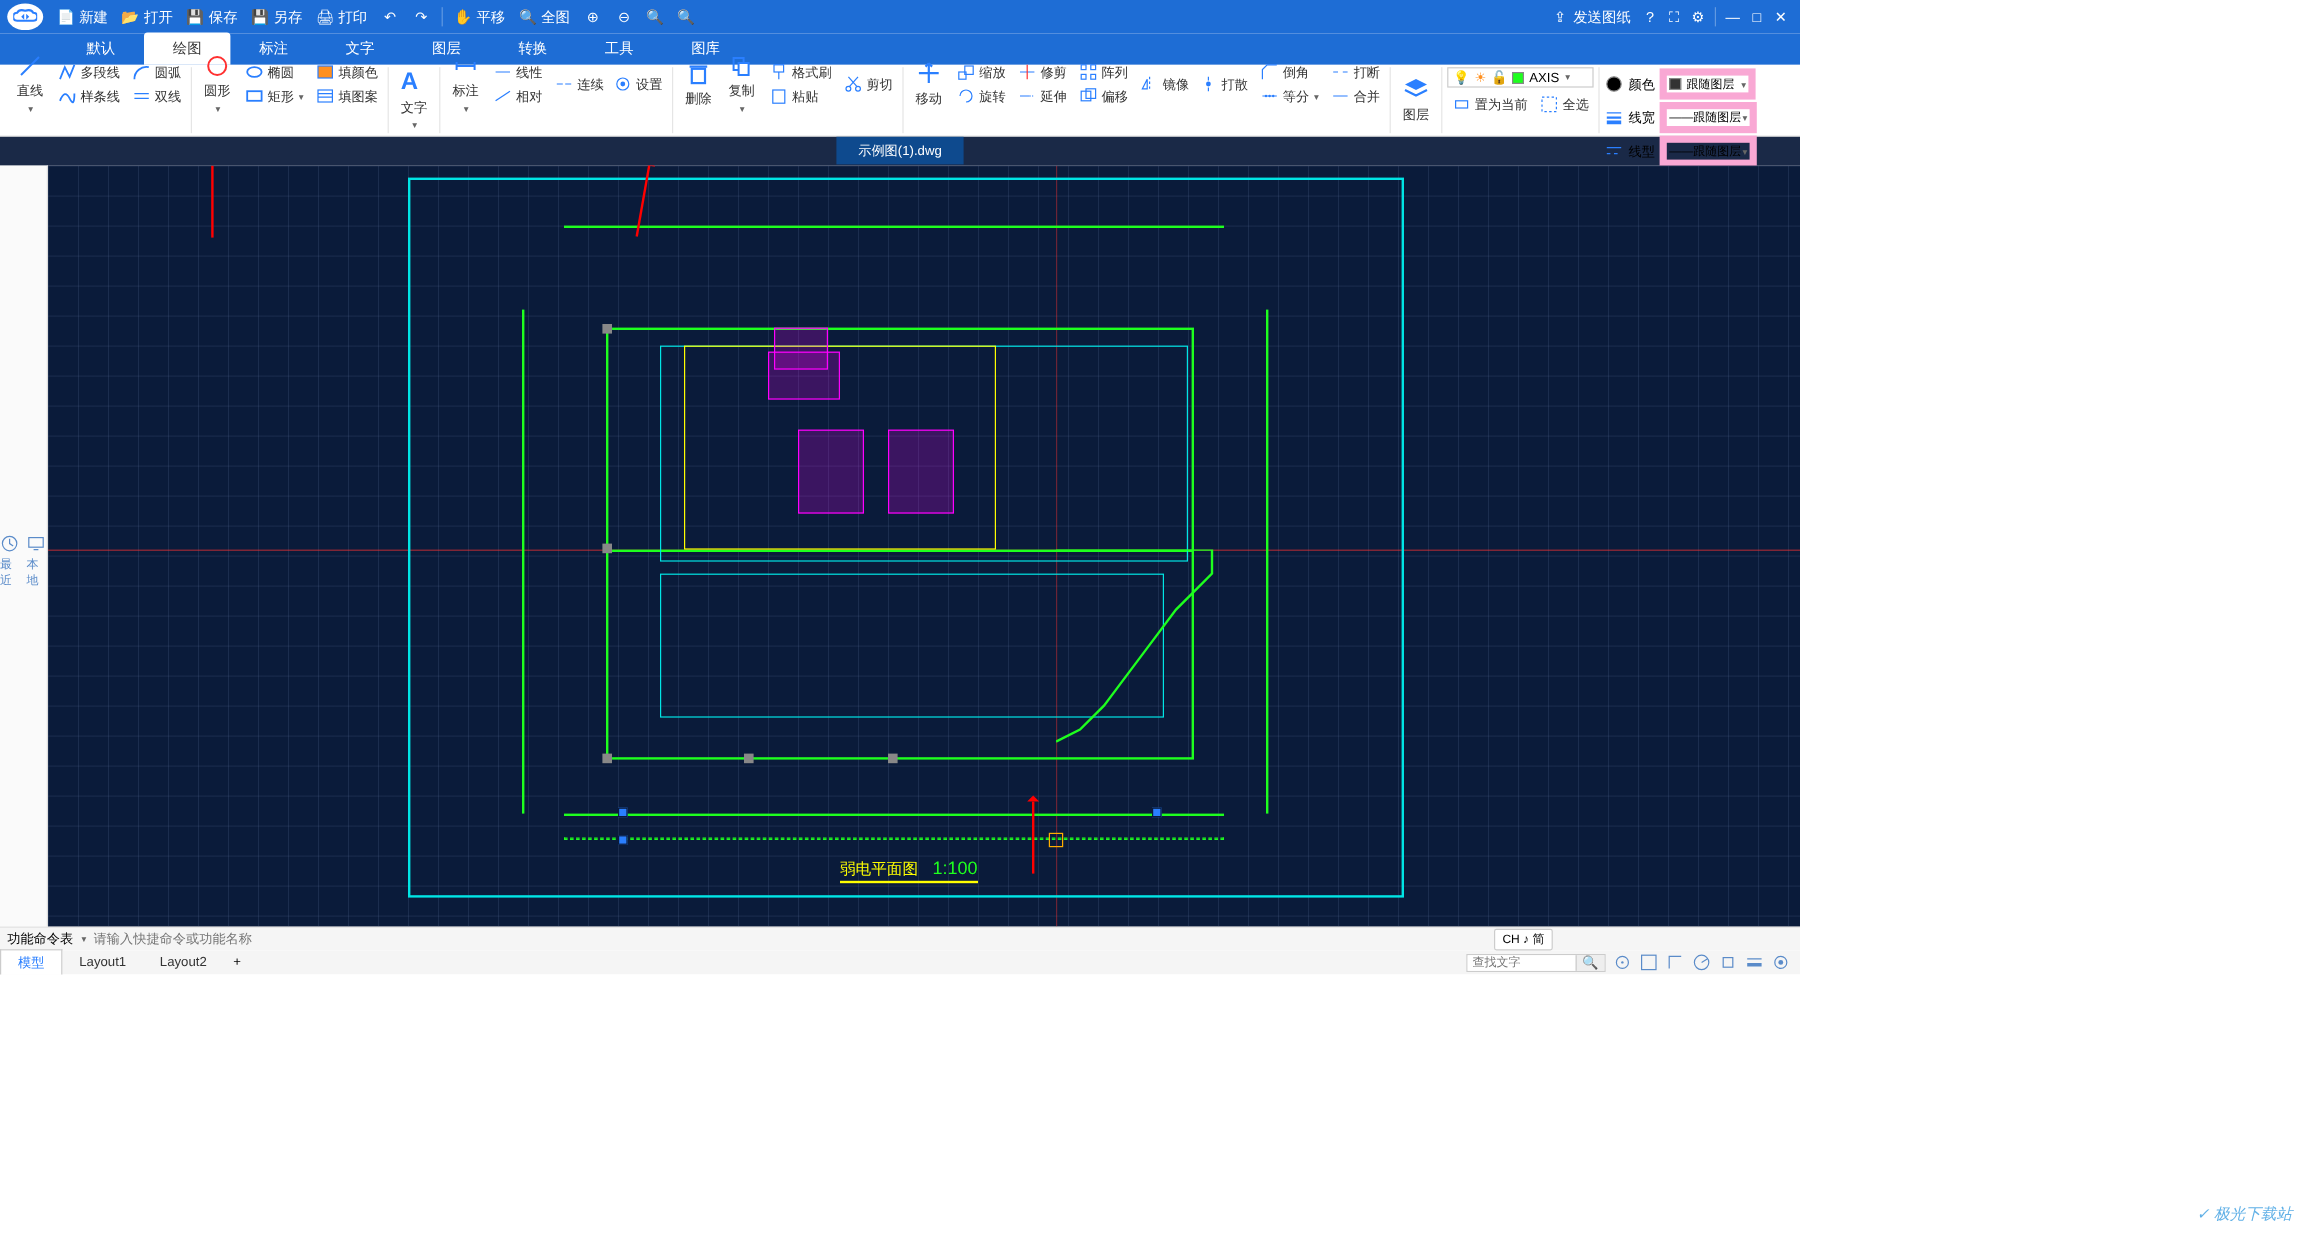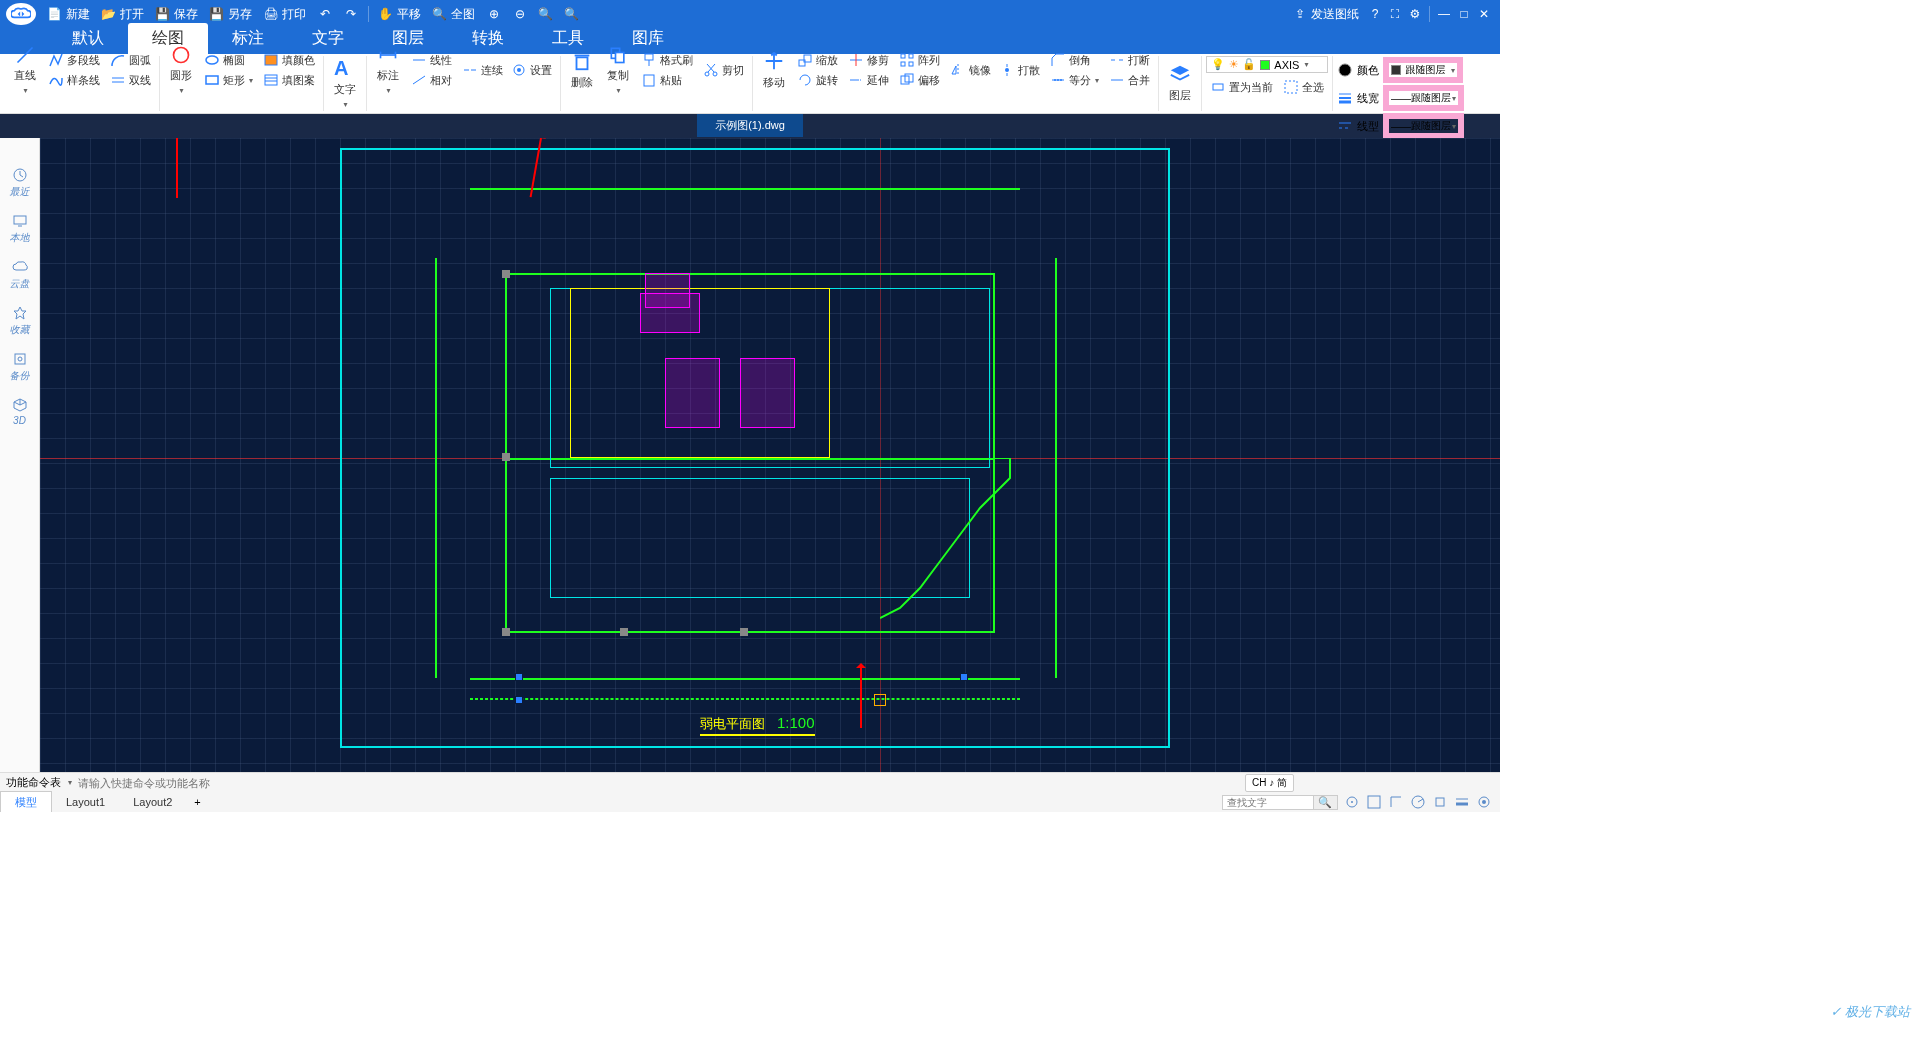--- a/index.html
+++ b/index.html
@@ -9,21 +9,21 @@
 .titlebar { height: 28px; background: #1e6dd5; display: flex; align-items: center; color: #fff; padding: 0 6px; }
 .logo { width: 30px; height: 22px; background: #fff; border-radius: 50%; display: flex; align-items: center; justify-content: center; margin-right: 6px; }
 .logo svg { width: 20px; height: 14px; }
 .tbtn { display: flex; align-items: center; gap: 4px; padding: 0 6px; height: 100%; cursor: pointer; }
 .ticon { width: 14px; height: 14px; display: inline-flex; align-items: center; justify-content: center; }
 .spacer { flex: 1; }
 .winbtn { width: 20px; height: 20px; display: flex; align-items: center; justify-content: center; cursor: pointer; }
 
 
 .menubar { height: 26px; background: #1e6dd5; display: flex; align-items: flex-end; padding-left: 48px; }
-.menutab { padding: 5px 24px; color: #fff; cursor: pointer; font-size: 16px; }
+.menutab { padding: 5px 24px; color: #fff; cursor: pointer; font-size: 12px; }
 .menutab.active { background: #fff; color: #333; border-radius: 3px 3px 0 0; }
 
 
 .ribbon { height: 60px; background: #fff; border-bottom: 1px solid #ddd; display: flex; align-items: stretch; padding: 2px 4px; }
 .rgroup { display: flex; flex-direction: column; border-right: 1px solid #e5e5e5; padding: 0 4px; }
 .rrow { display: flex; gap: 2px; height: 28px; align-items: center; }
 .rbtn { display: flex; align-items: center; gap: 3px; padding: 2px 4px; cursor: pointer; border-radius: 2px; white-space: nowrap; font-size: 11px; color: #333; }
 .rbtn-big { flex-direction: column; height: 54px; justify-content: center; padding: 2px 6px; }
 .ricon { width: 16px; height: 16px; display: inline-block; }
 .ricon-big { width: 22px; height: 22px; }
@@ -33,21 +33,21 @@
 .prop-row { display: flex; align-items: center; gap: 4px; font-size: 11px; margin: 1px 0; }
 .prop-sel { border: 6px solid #f9a8d4; padding: 0 2px; min-width: 80px; font-size: 10px; display:flex; align-items:center; justify-content:space-between; }
 
 
 .filetabs { height: 24px; background: #1a2947; display: flex; align-items: center; flex-direction: column; }
 .filetab { padding: 4px 18px; background: #0e4a8e; color: #fff; font-size: 11px; cursor: pointer; }
 .filetab-add { width: 24px; text-align: center; color: #aaa; cursor: pointer; font-size: 14px; }
 
 
 .main { display: flex; height: 634px; }
-.sidebar { width: 40px; background: #fafafa; border-right: 1px solid #ddd; display: flex; flex-direction: column; align-items: center; padding-top: 25px; gap: 6px; font-style: italic; }
+.sidebar { width: 40px; background: #fafafa; border-right: 1px solid #ddd; display: flex; flex-direction: row; align-items: center; padding-top: 25px; gap: 6px; }
 .sbitem { display: flex; flex-direction: column; align-items: center; gap: 2px; padding: 4px 0; cursor: pointer; color: #5a8bc9; font-size: 10px; width: 100%; }
 .sbitem svg { width: 16px; height: 16px; }
 
 .canvas { flex: 1; background: #0a1b3a; position: relative; overflow: hidden; }
 .grid { position: absolute; inset: 0; background-image: linear-gradient(rgba(80,100,140,0.25) 1px, transparent 1px), linear-gradient(90deg, rgba(80,100,140,0.25) 1px, transparent 1px); background-size: 25px 25px; }
 .drawing-frame { position: absolute; left: 300px; top: 10px; width: 830px; height: 600px; border: 2px solid #00e5e5; }
 .cross-h { position: absolute; top: 320px; left: 0; right: 0; height: 1px; background: rgba(255,50,50,0.6); }
 .cross-v { position: absolute; left: 840px; top: 0; bottom: 0; width: 1px; background: rgba(255,50,50,0.4); }
 
 

